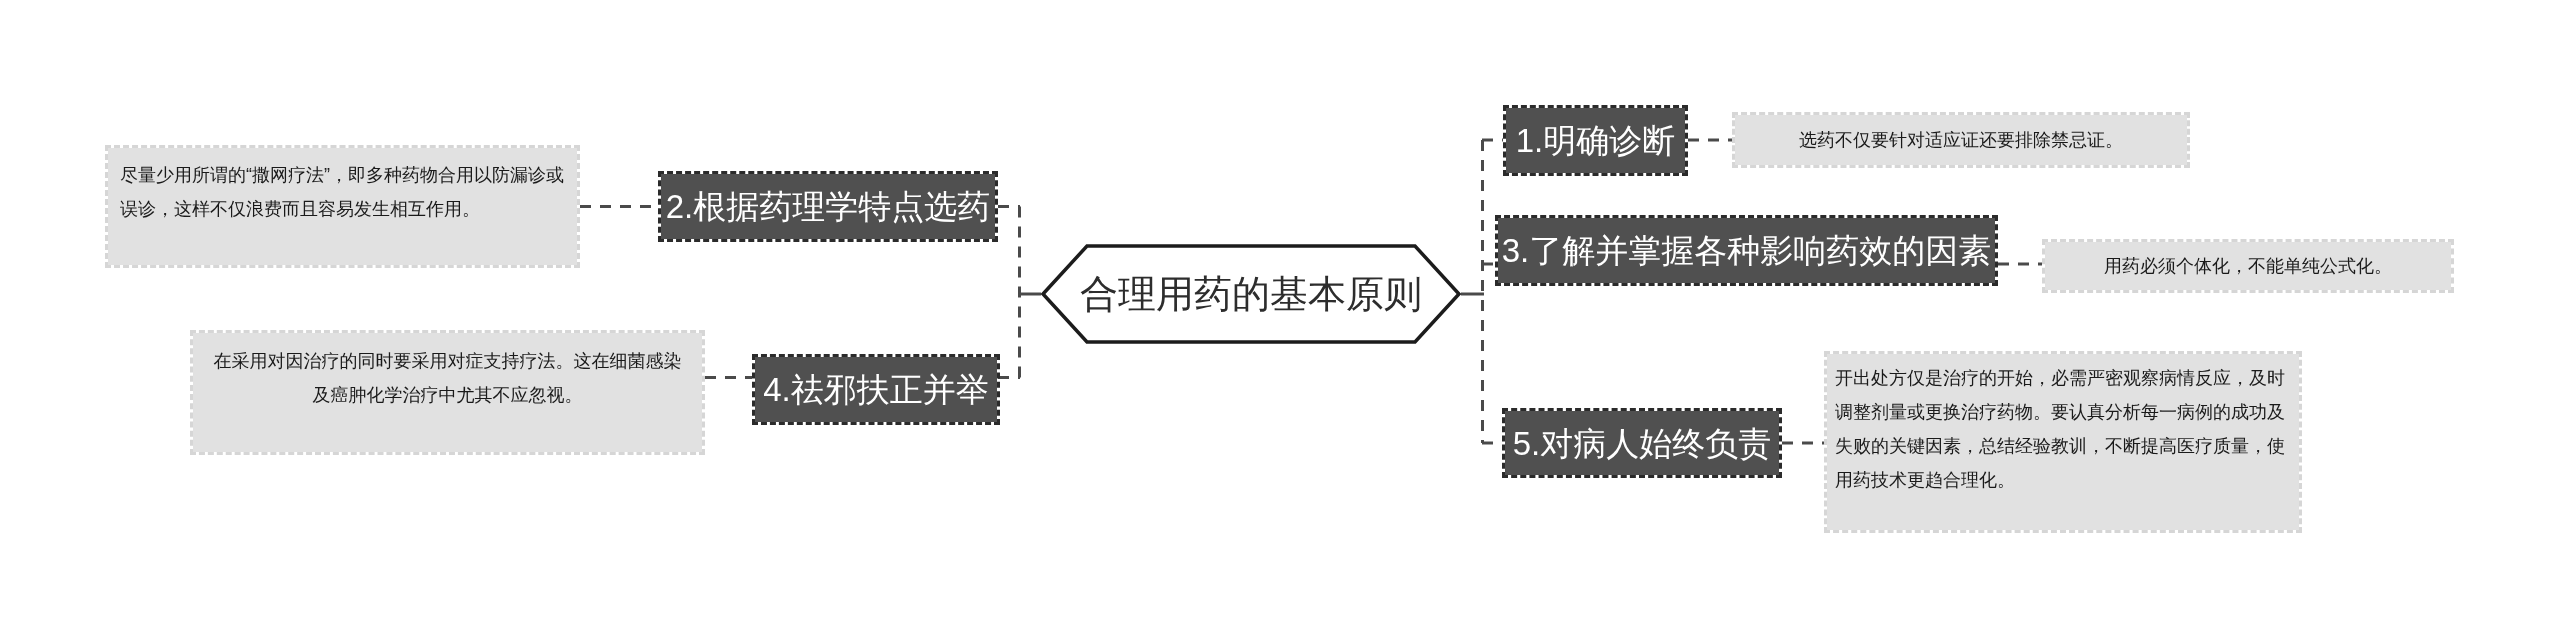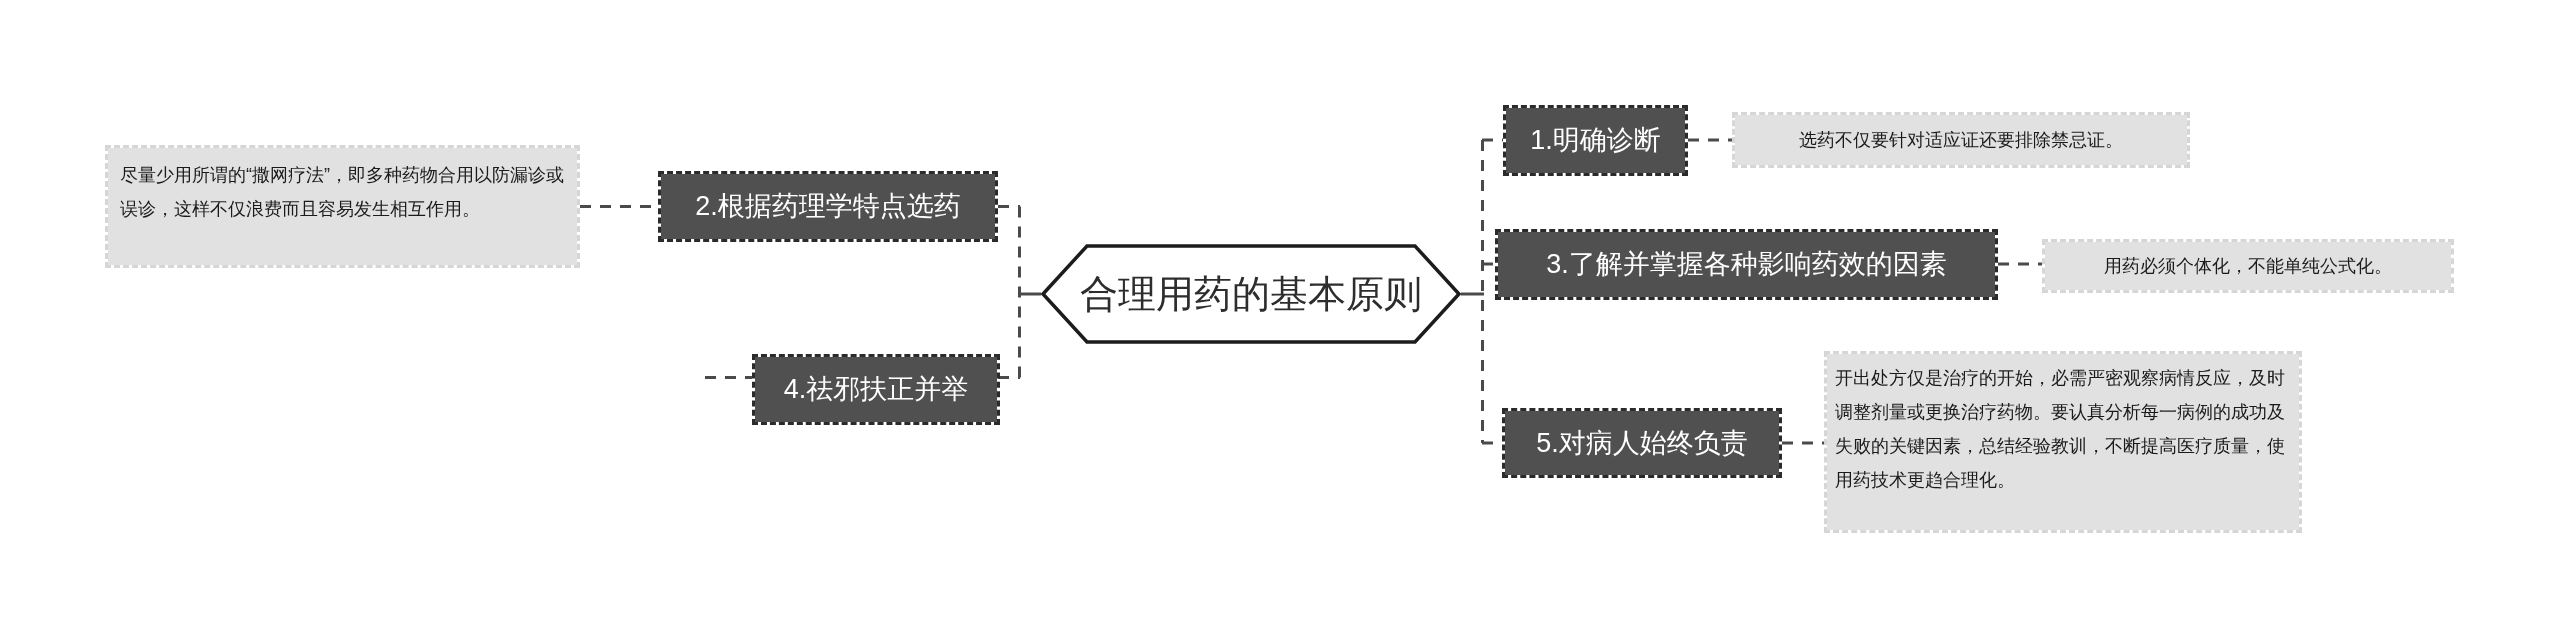--- a/index.html
+++ b/index.html
@@ -9,21 +9,21 @@
   
   #wires{position:absolute;left:0;top:0;width:2560px;height:639px;pointer-events:none;}
 
   
   .topic{
     position:absolute;box-sizing:border-box;
     background:var(--node-bg,#505050);
     border:3px dashed var(--node-border,#2b2b2b);
     background-clip:padding-box;
     color:var(--node-text,#ffffff);
-    font-size:27px;line-height:1;
+    font-size:33px;line-height:1;
     display:flex;align-items:center;justify-content:center;
     white-space:nowrap;
   }
 
   
   .note{
     position:absolute;box-sizing:border-box;
     background:var(--note-bg,#e1e1e1);
     border:3px dashed var(--note-border,#d6d6d6);
     background-clip:padding-box;
@@ -62,35 +62,36 @@
     <line x1="1482" y1="140" x2="1503" y2="140" stroke="#4a4a4a" stroke-width="3" stroke-dasharray="11 9"></line>
     <line x1="1482" y1="264" x2="1495" y2="264" stroke="#4a4a4a" stroke-width="3" stroke-dasharray="11 9"></line>
     <line x1="1482" y1="443" x2="1502" y2="443" stroke="#4a4a4a" stroke-width="3" stroke-dasharray="11 9"></line>
     <line x1="1688" y1="140" x2="1732" y2="140" stroke="#4a4a4a" stroke-width="3" stroke-dasharray="11 9"></line>
     <line x1="1998" y1="264" x2="2042" y2="264" stroke="#4a4a4a" stroke-width="3" stroke-dasharray="11 9"></line>
     <line x1="1782" y1="443" x2="1824" y2="443" stroke="#4a4a4a" stroke-width="3" stroke-dasharray="11 9"></line>
   </svg>
 
   <div class="note" style="left:105px;top:145px;width:475px;height:123px;padding:10px 12px;">尽量少用所谓的“撒网疗法”，即多种药物合用以防漏诊或误诊，这样不仅浪费而且容易发生相互作用。</div>
 
+  <div class="note center" style="left:190px;top:330px;width:515px;height:125px;padding:11px 18px;">在采用对因治疗的同时要采用对症支持疗法。这在细菌感染及癌肿化学治疗中尤其不应忽视。</div>
 
   <div class="topic" style="left:658px;top:171px;width:340px;height:71px;">2.根据药理学特点选药</div>
 
   <div class="topic" style="left:752px;top:354px;width:248px;height:71px;">4.祛邪扶正并举</div>
 
   <div id="hex-wrap">
     <svg width="422" height="102" viewBox="0 0 422 102">
       <polygon points="3,51 47,3 375,3 419,51 375,99 47,99" fill="#ffffff" stroke="#1c1c1c" stroke-width="3.5" stroke-linejoin="miter"></polygon>
     </svg>
     <div id="hex-label">合理用药的基本原则</div>
   </div>
 
   <div class="topic" style="left:1503px;top:105px;width:185px;height:71px;">1.明确诊断</div>
 
-  <div class="topic" style="left:1495px;top:229px;width:503px;height:71px;">3.了解并掌握各种影响药效的因素</div>
+  <div class="topic" style="left:1495px;top:215px;width:503px;height:71px;">3.了解并掌握各种影响药效的因素</div>
 
   <div class="topic" style="left:1502px;top:408px;width:280px;height:70px;">5.对病人始终负责</div>
 
   <div class="note single" style="left:1732px;top:112px;width:458px;height:56px;">选药不仅要针对适应证还要排除禁忌证。</div>
 
   <div class="note single" style="left:2042px;top:239px;width:412px;height:54px;text-align:center;">用药必须个体化，不能单纯公式化。</div>
 
   <div class="note" style="left:1824px;top:351px;width:478px;height:182px;padding:7px 8px;">开出处方仅是治疗的开始，必需严密观察病情反应，及时调整剂量或更换治疗药物。要认真分析每一病例的成功及失败的关键因素，总结经验教训，不断提高医疗质量，使用药技术更趋合理化。</div>
 
 </div>

